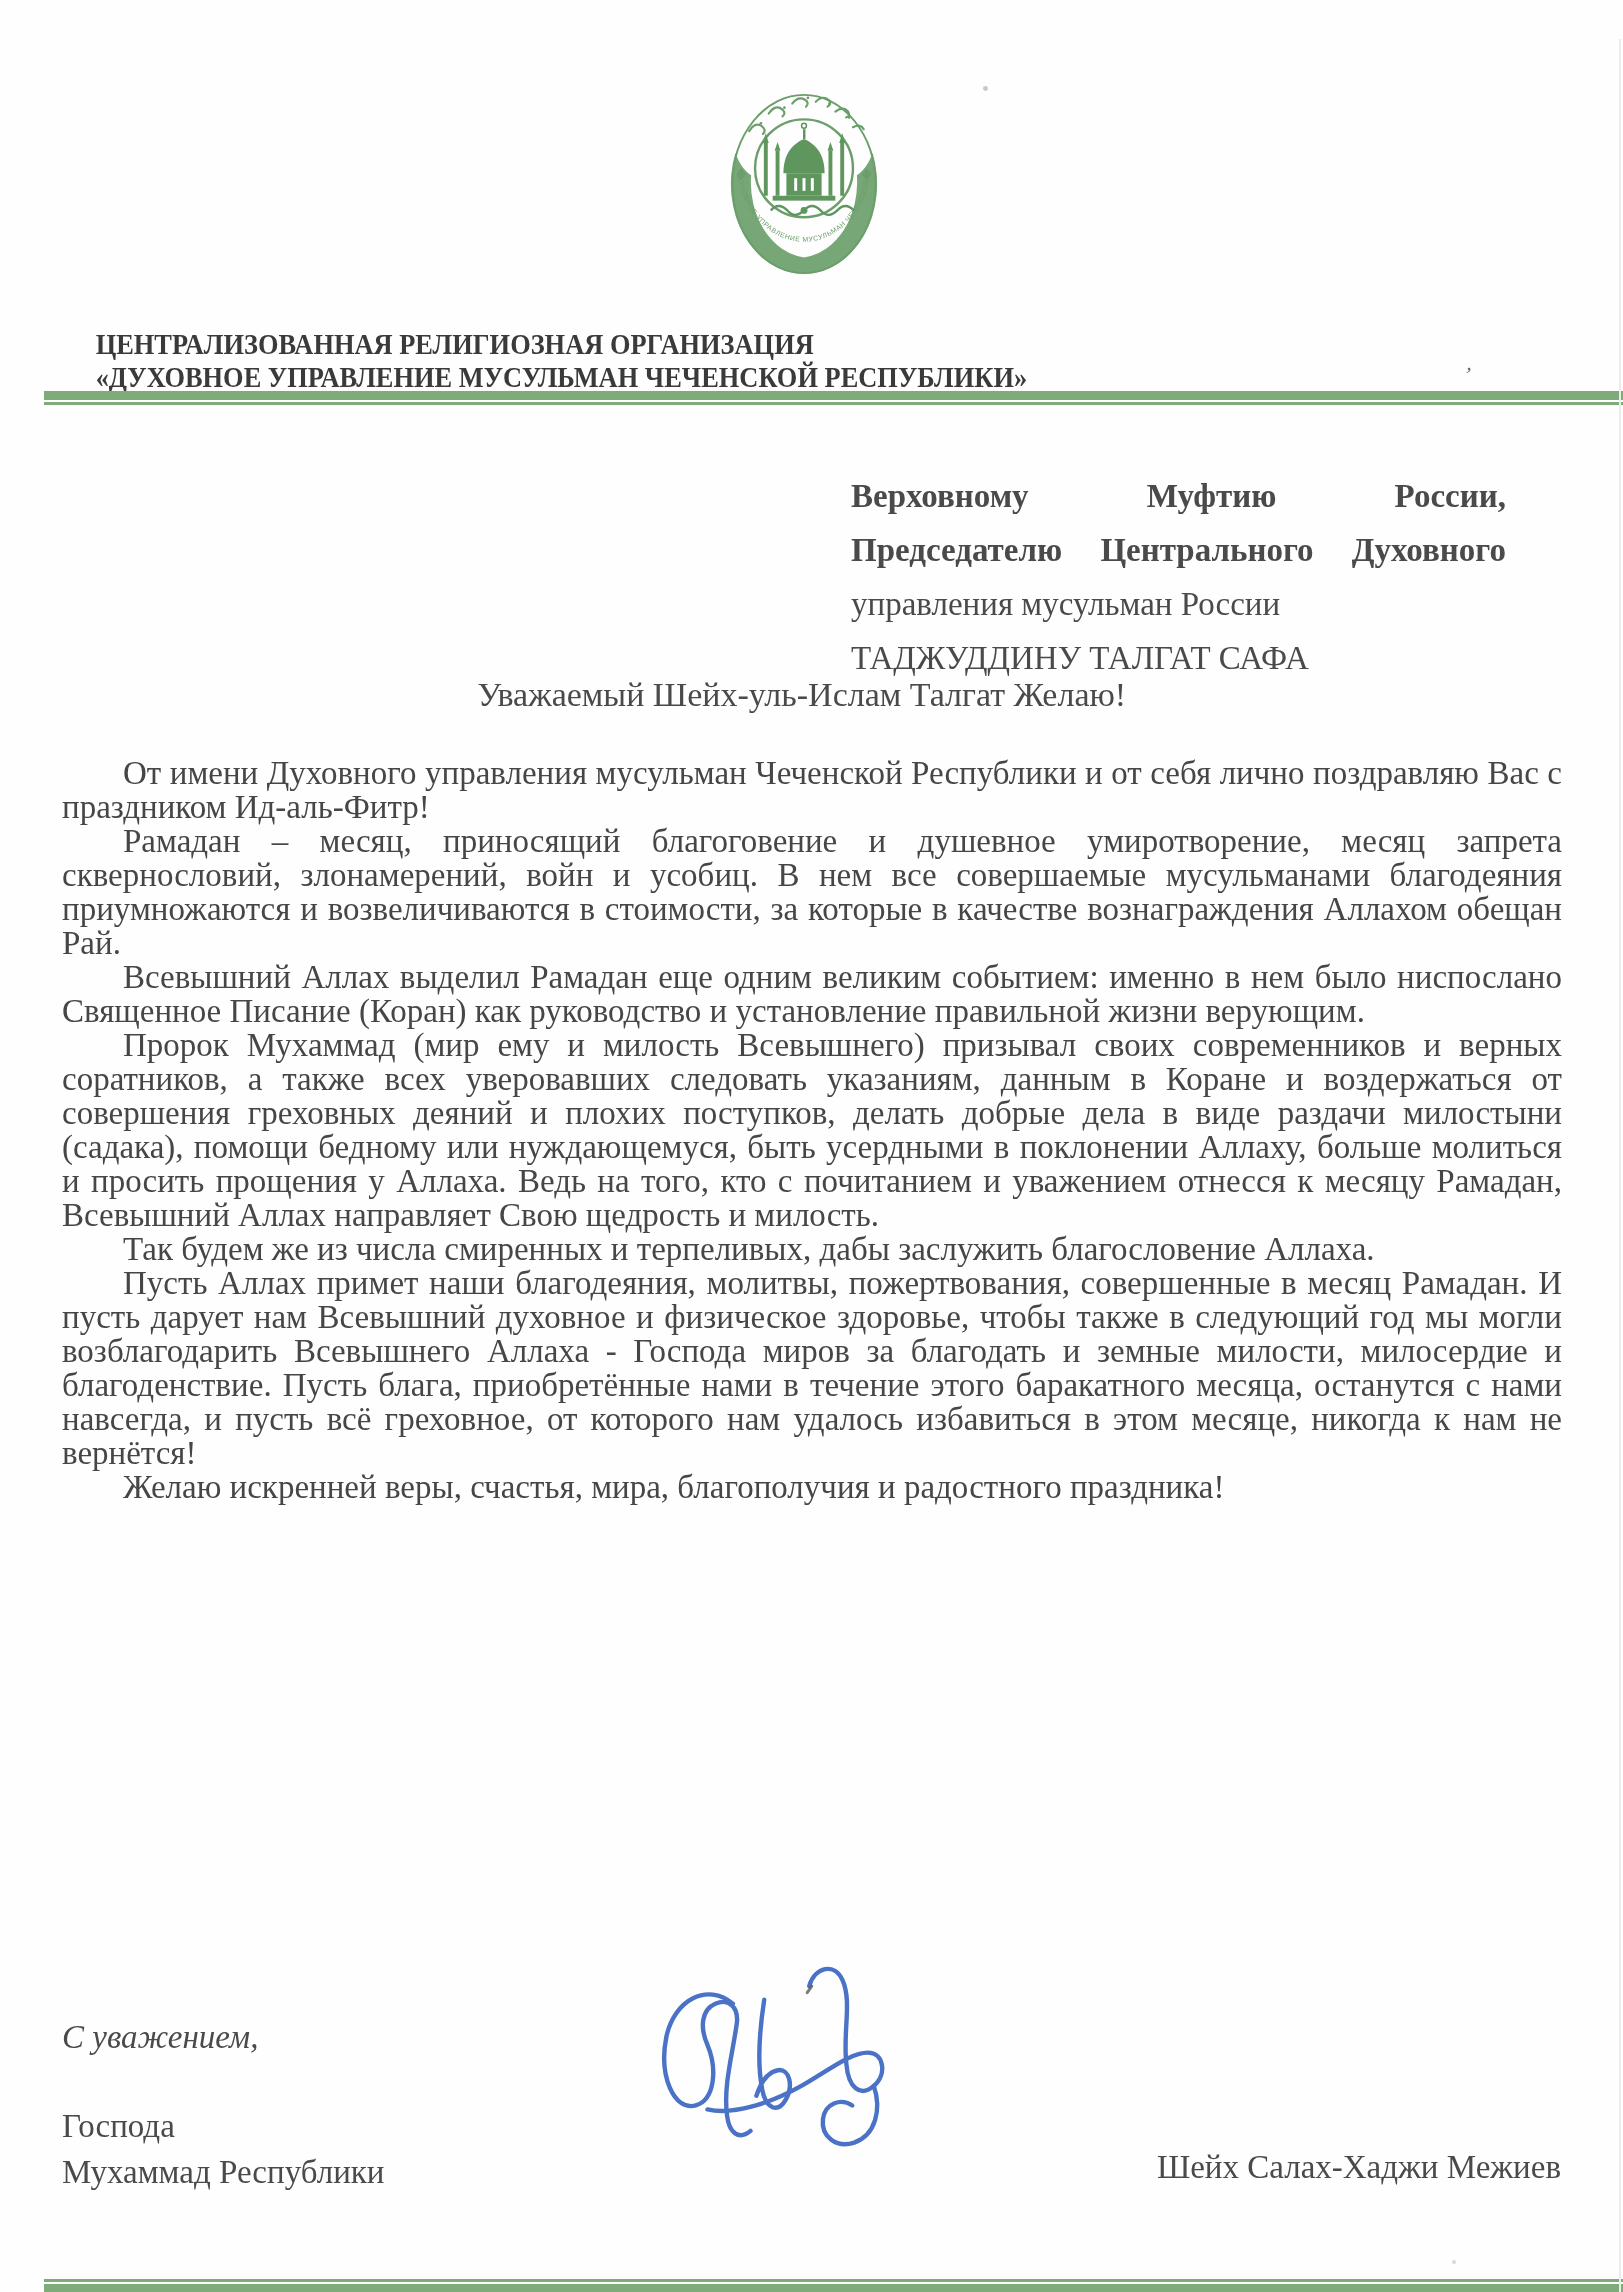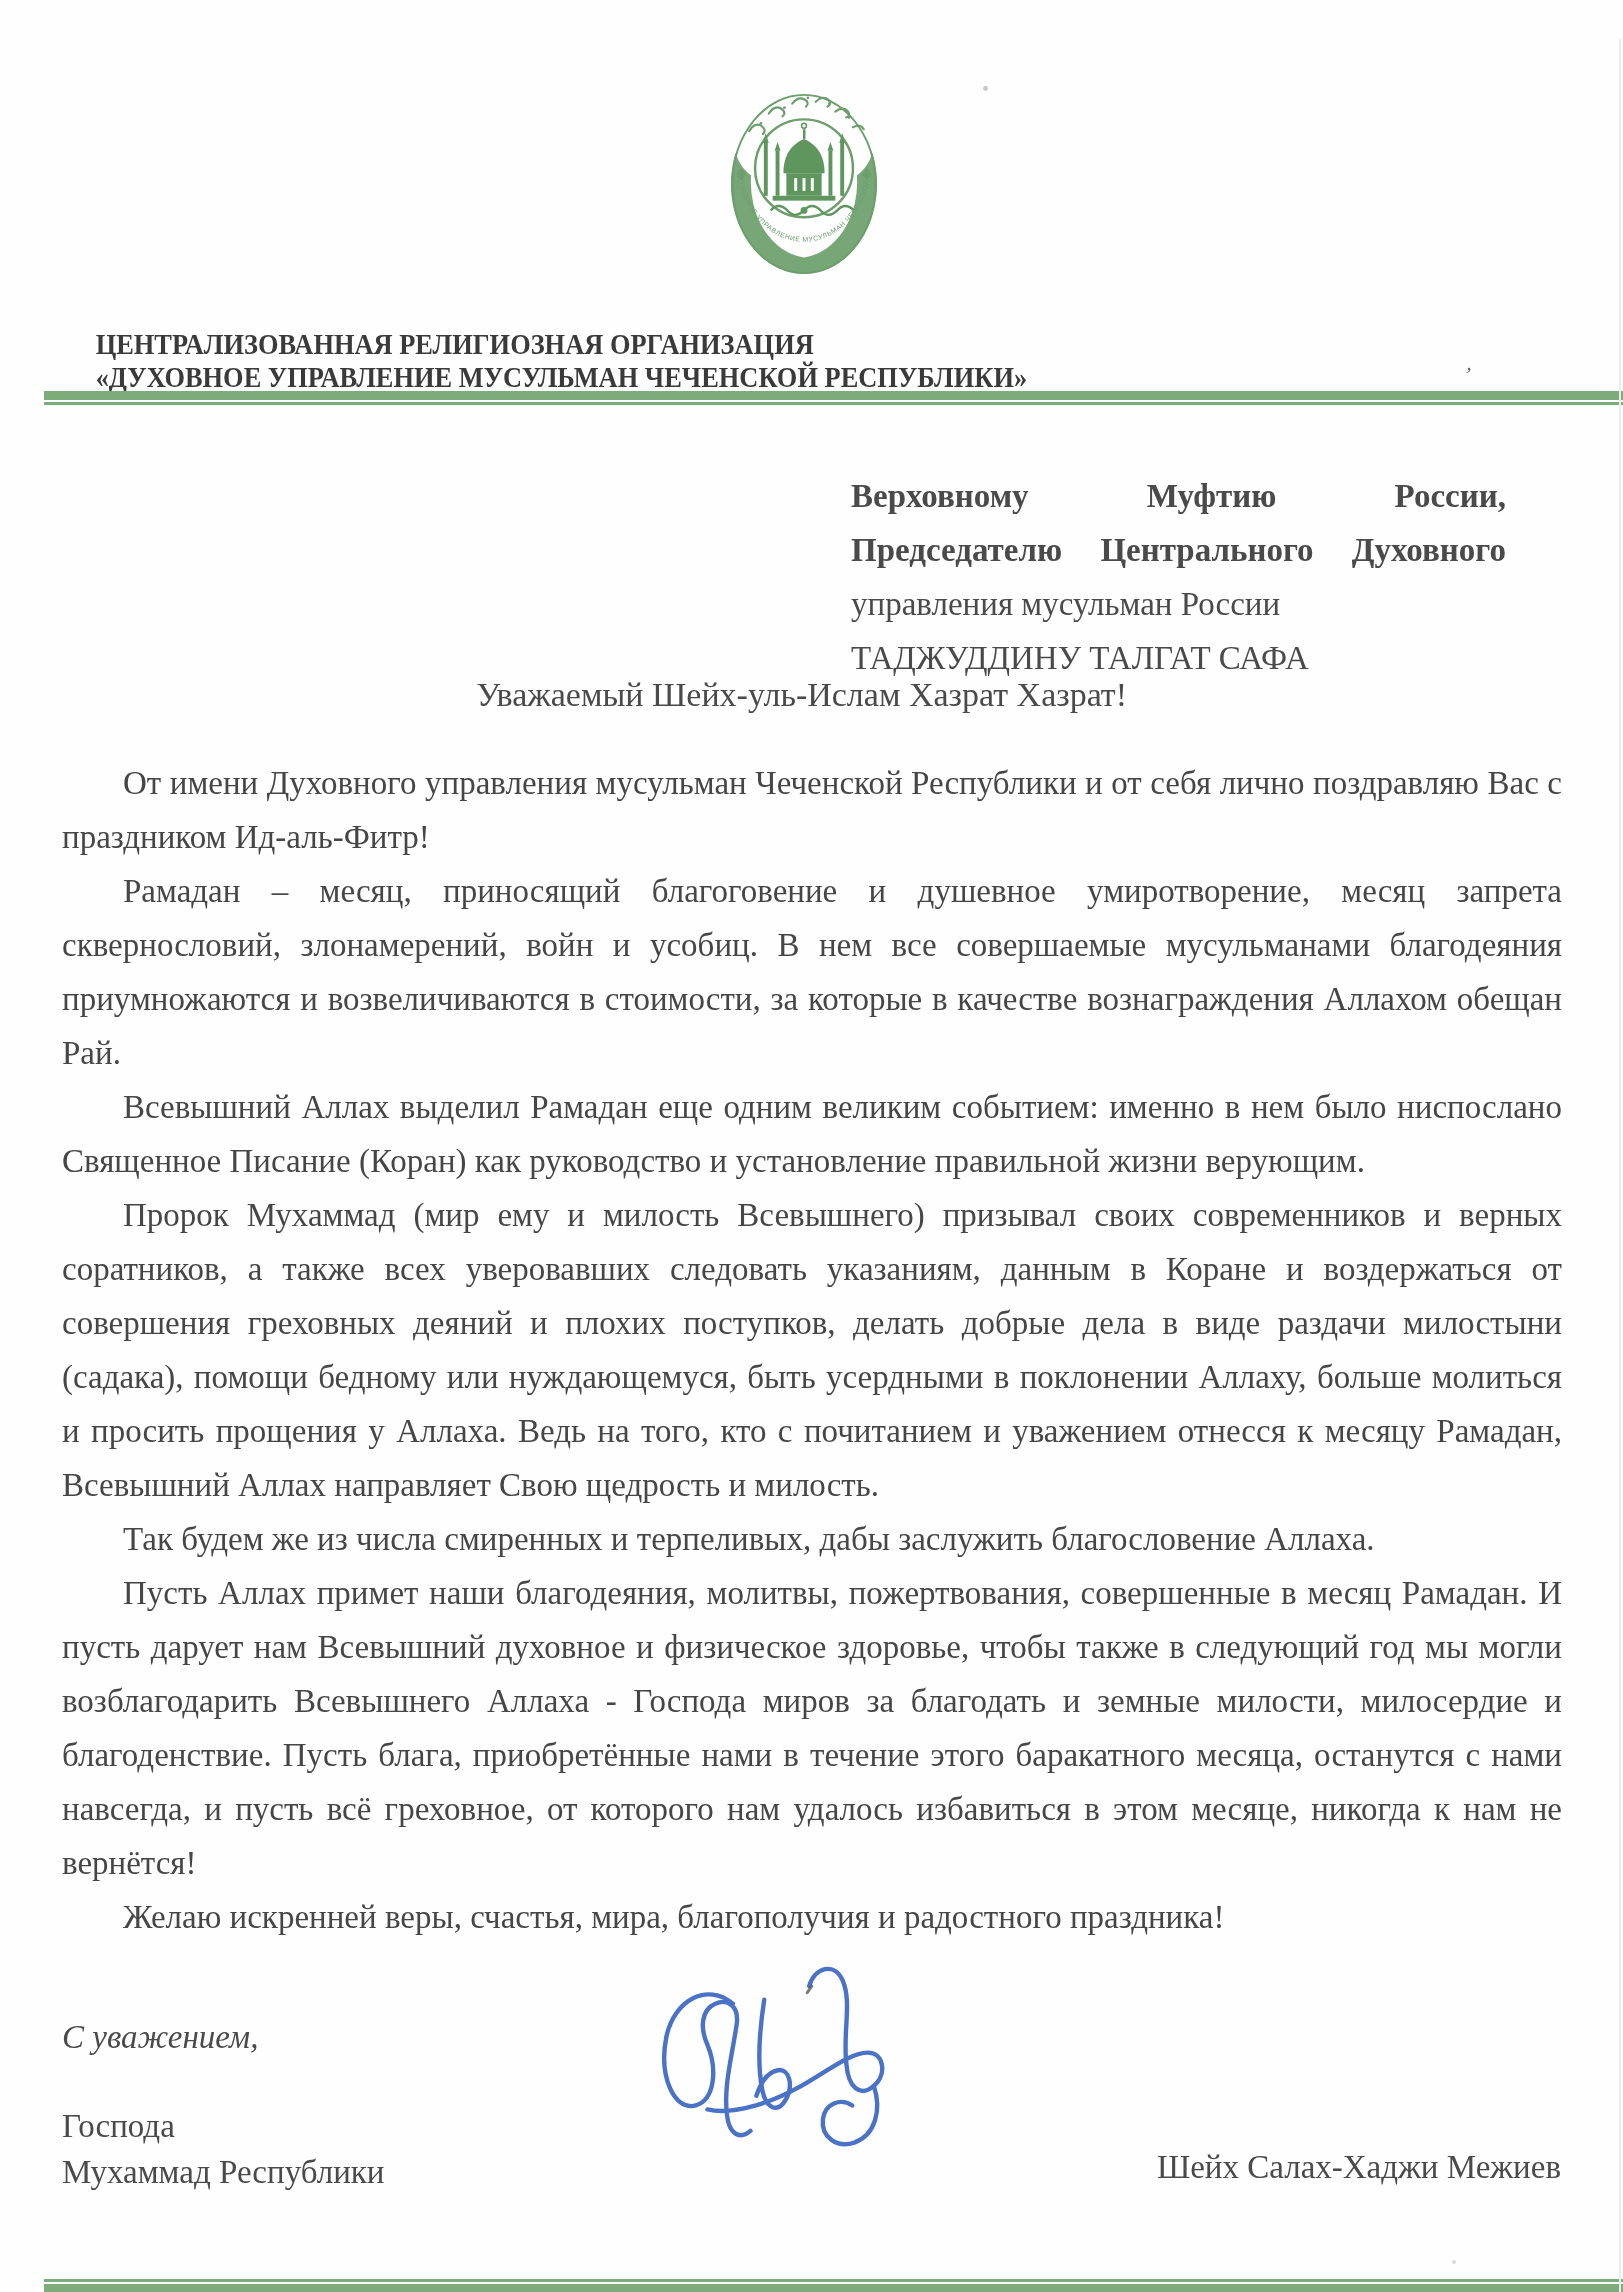--- a/index.html
+++ b/index.html
@@ -21,21 +21,21 @@
   .rule .thin{height:2.9px;background:#7dab7a;}
   .header-rule{top:391px;}
   .footer-rule{bottom:0px;}
 
   
   .recipient{left:851px;width:655px;top:469px;font-size:33px;line-height:54px;color:#4a4a4a;}
   .recipient .just{text-align:justify;text-align-last:justify;font-weight:bold;}
 
   
   .salutation{left:0;right:19.6px;top:676px;text-align:center;font-size:34px;color:#4a4a4a;}
-  .body-text{left:62px;width:1500px;top:756px;font-size:33px;line-height:54px;text-align:justify;color:#464646;}
+  .body-text{left:62px;width:1500px;top:756px;font-size:33px;line-height:34px;text-align:justify;color:#464646;}
   .body-text p{margin:0;text-indent:61px;}
 
   
   .regards{left:62px;top:2019px;font-style:italic;font-size:33px;color:#4a4a4a;}
   .sender-title{left:62px;top:2103px;font-size:33px;line-height:46px;color:#4a4a4a;}
   .signer-name{right:62px;top:2149px;font-size:33px;color:#4a4a4a;}
   .signature{left:617px;top:1943px;width:314px;height:230px;}
 
   
   .tick-header{left:1464px;top:363px;font-size:21.6px;color:#6a6a6a;transform:rotate(12deg);}
@@ -117,21 +117,21 @@
   <div class="thin"></div>
 </div>
 
 <div class="abs recipient">
   <div class="just">Верховному Муфтию России,</div>
   <div class="just">Председателю Центрального Духовного</div>
   <div>управления мусульман России</div>
   <div>ТАДЖУДДИНУ ТАЛГАТ САФА</div>
 </div>
 
-<div class="abs salutation">Уважаемый Шейх-уль-Ислам Хазрат Хазрат!</div>
+<div class="abs salutation">Уважаемый Шейх-уль-Ислам Талгат Желаю!</div>
 
 <div class="abs body-text">
   <p>От имени Духовного управления мусульман Чеченской Республики и от себя лично поздравляю Вас с праздником Ид-аль-Фитр!</p>
   <p>Рамадан – месяц, приносящий благоговение и душевное умиротворение, месяц запрета сквернословий, злонамерений, войн и усобиц. В нем все совершаемые мусульманами благодеяния приумножаются и возвеличиваются в стоимости, за которые в качестве вознаграждения Аллахом обещан Рай.</p>
   <p>Всевышний Аллах выделил Рамадан еще одним великим событием: именно в нем было ниспослано Священное Писание (Коран) как руководство и установление правильной жизни верующим.</p>
   <p>Пророк Мухаммад (мир ему и милость Всевышнего) призывал своих современников и верных соратников, а также всех уверовавших следовать указаниям, данным в Коране и воздержаться от совершения греховных деяний и плохих поступков, делать добрые дела в виде раздачи милостыни (садака), помощи бедному или нуждающемуся, быть усердными в поклонении Аллаху, больше молиться и просить прощения у Аллаха. Ведь на того, кто с почитанием и уважением отнесся к месяцу Рамадан, Всевышний Аллах направляет Свою щедрость и милость.</p>
   <p>Так будем же из числа смиренных и терпеливых, дабы заслужить благословение Аллаха.</p>
   <p>Пусть Аллах примет наши благодеяния, молитвы, пожертвования, совершенные в месяц Рамадан. И пусть дарует нам Всевышний духовное и физическое здоровье, чтобы также в следующий год мы могли возблагодарить Всевышнего Аллаха - Господа миров за благодать и земные милости, милосердие и благоденствие. Пусть блага, приобретённые нами в течение этого баракатного месяца, останутся с нами навсегда, и пусть всё греховное, от которого нам удалось избавиться в этом месяце, никогда к нам не вернётся!</p>
   <p>Желаю искренней веры, счастья, мира, благополучия и радостного праздника!</p>
 </div>

